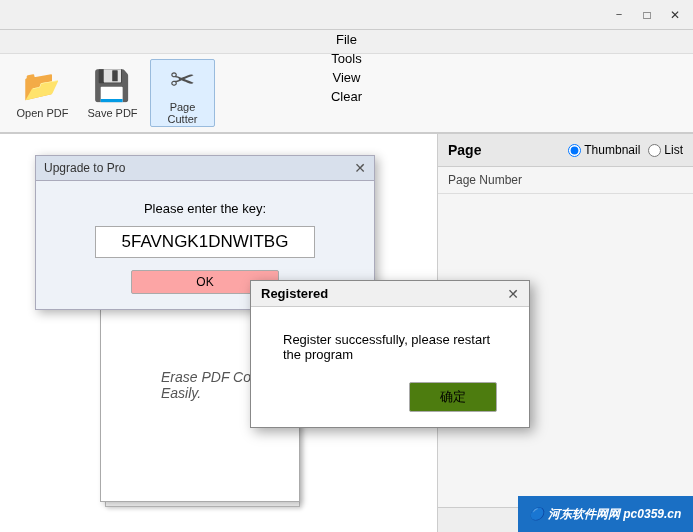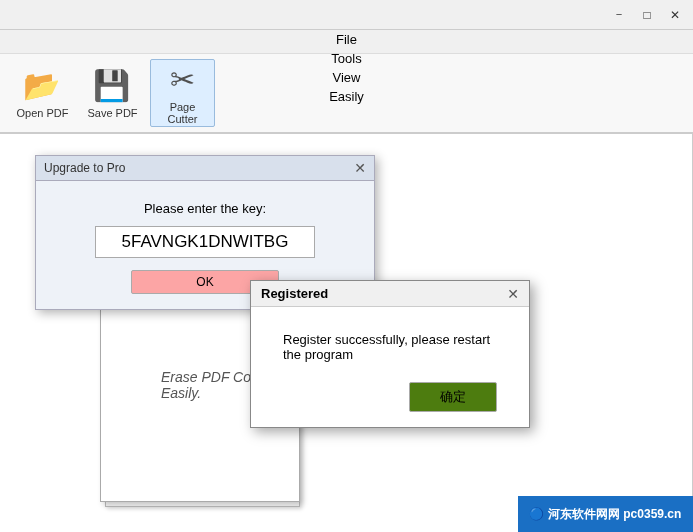--- a/index.html
+++ b/index.html
@@ -309,20 +309,21 @@
       width: 175px;
       height: 36px;
       background: #1a6fc4;
       display: flex;
       align-items: center;
       justify-content: center;
       color: white;
       font-size: 12px;
       font-weight: bold;
       z-index: 30;
+      font-style: italic;
     }
 
     
     .icon-open-pdf {
       color: #f0a000;
     }
     .icon-save-pdf {
       color: #606060;
     }
     .icon-page-cutter {
@@ -337,21 +338,21 @@
     <button class="title-btn">－</button>
     <button class="title-btn">□</button>
     <button class="title-btn close">✕</button>
   </div>
 </div>
 
 <div class="menu-bar">
   <div class="menu-item">File</div>
   <div class="menu-item">Tools</div>
   <div class="menu-item">View</div>
-  <div class="menu-item">Easily</div>
+  <div class="menu-item">Clear</div>
 </div>
 
 <div class="toolbar">
   <div class="toolbar-btn">
     <span class="toolbar-icon icon-open-pdf">📂</span>
     <span class="toolbar-label">Open PDF</span>
   </div>
   <div class="toolbar-btn">
     <span class="toolbar-icon icon-save-pdf">💾</span>
     <span class="toolbar-label">Save PDF</span>
@@ -366,20 +367,40 @@
 
   <div class="left-panel">
     <div class="pdf-preview">
       <div class="pdf-paper2"></div>
       <div class="pdf-paper">
         <div class="erase-text">Erase PDF Content Easily.</div>
       </div>
     </div>
   </div>
 
+  <div class="right-panel">
+    <div class="page-header">
+      <span class="page-title">Page</span>
+      <div class="view-options">
+        <div class="radio-group">
+          <input type="radio" name="view" checked="" style="">
+          <span>Thumbnail</span>
+        </div>
+        <div class="radio-group">
+          <input type="radio" name="view" style="">
+          <span>List</span>
+        </div>
+      </div>
+    </div>
+    <div class="page-number-label">Page Number</div>
+    <div class="page-list"></div>
+    <div class="bottom-bar">
+      <button class="clear-all-btn">Clear All</button>
+    </div>
+  </div>
 
 </div>
 
 <div class="dialog-overlay">
 
   <div class="upgrade-dialog">
     <div class="dialog-title-bar">
       <span>Upgrade to Pro</span>
       <button class="dialog-close-btn">✕</button>
     </div>

